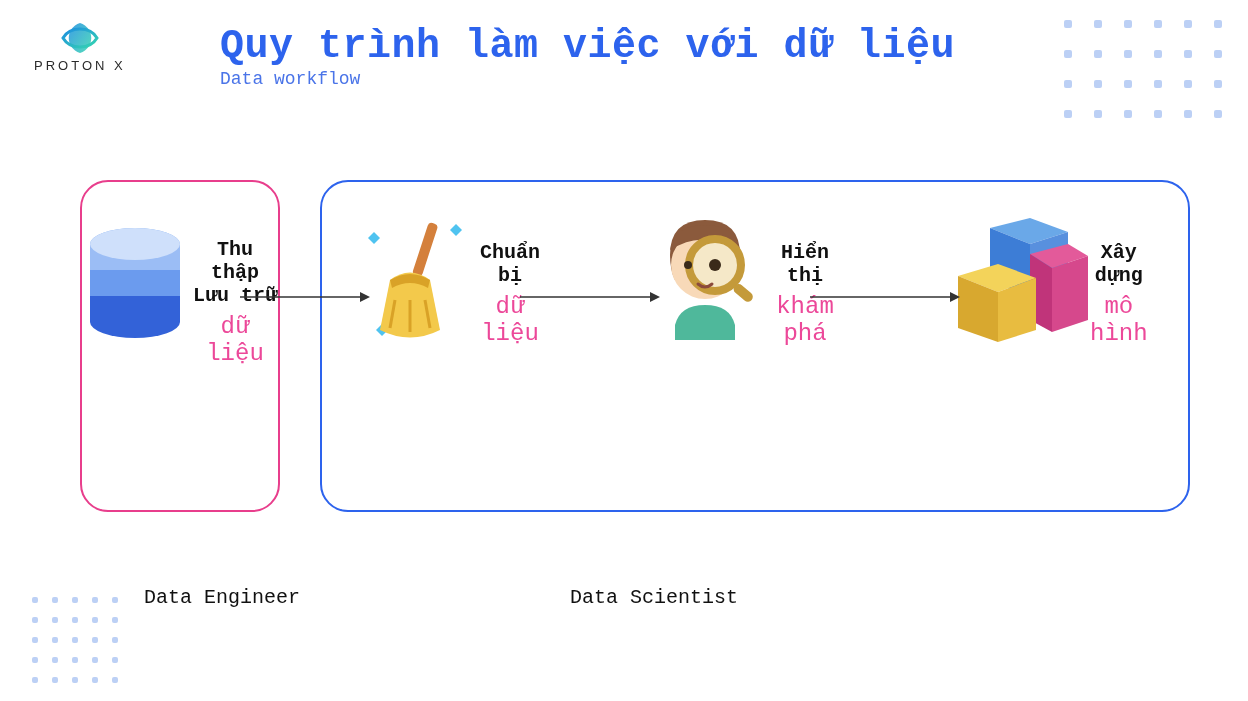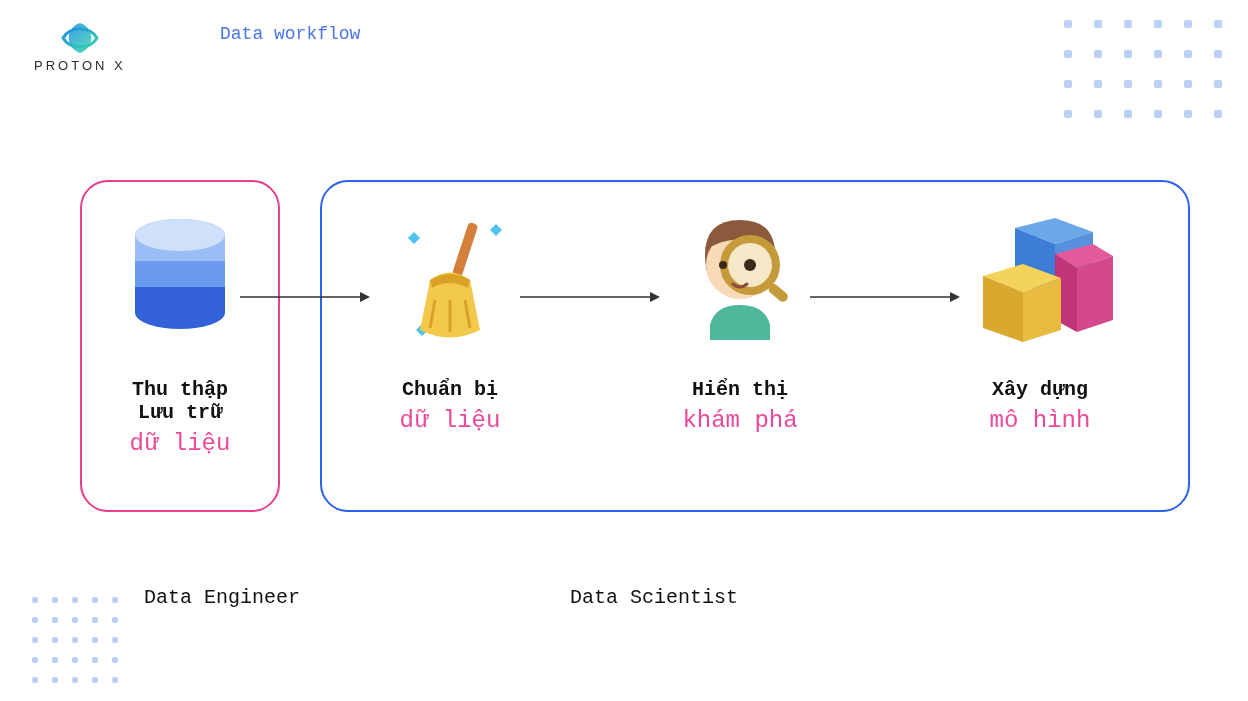--- a/index.html
+++ b/index.html
@@ -93,21 +93,21 @@
     left: 240px;
     width: 870px;
     height: 332px;
     border: 2px solid #2d63ed;
     border-radius: 28px;
   }
   .step {
     position: absolute;
     width: 200px;
     display: flex;
-    flex-direction: column;
+    flex-direction: row;
     align-items: center;
   }
   .step .ico { height: 140px; display:flex; align-items:center; justify-content:center; }
   .step-labels { text-align: center; margin-top: 28px; }
   .step-title { font-size: 20px; font-weight: 700; color: #111; white-space: pre-line; }
   .step-sub { font-size: 24px; color: #ec4899; margin-top: 6px; }
   .step1 { top: 30px; left: 0; }
   .step2 { top: 30px; left: 270px; }
   .step3 { top: 30px; left: 560px; }
   .step4 { top: 30px; left: 860px; }
@@ -136,20 +136,21 @@
         <stop offset="100%" stop-color="#36d6b0"></stop>
       </linearGradient>
     </defs>
     <path d="M25 5 C 40 10, 40 30, 25 35 C 10 30, 10 10, 25 5 Z" fill="url(#lg1)" opacity="0.85"></path>
     <path d="M8 20 C 15 8, 35 8, 42 20 C 35 32, 15 32, 8 20 Z" fill="none" stroke="url(#lg1)" stroke-width="3"></path>
   </svg>
   <div class="logo-text">PROTON X</div>
 </div>
 
 <div class="title-block">
+  <div class="title">Quy trình làm việc với dữ liệu</div>
   <div class="subtitle">Data workflow</div>
 </div>
 
 <div class="dots-tr">
   <span></span>
     <span></span>
     <span></span>
     <span></span>
     <span></span>
     <span></span>

